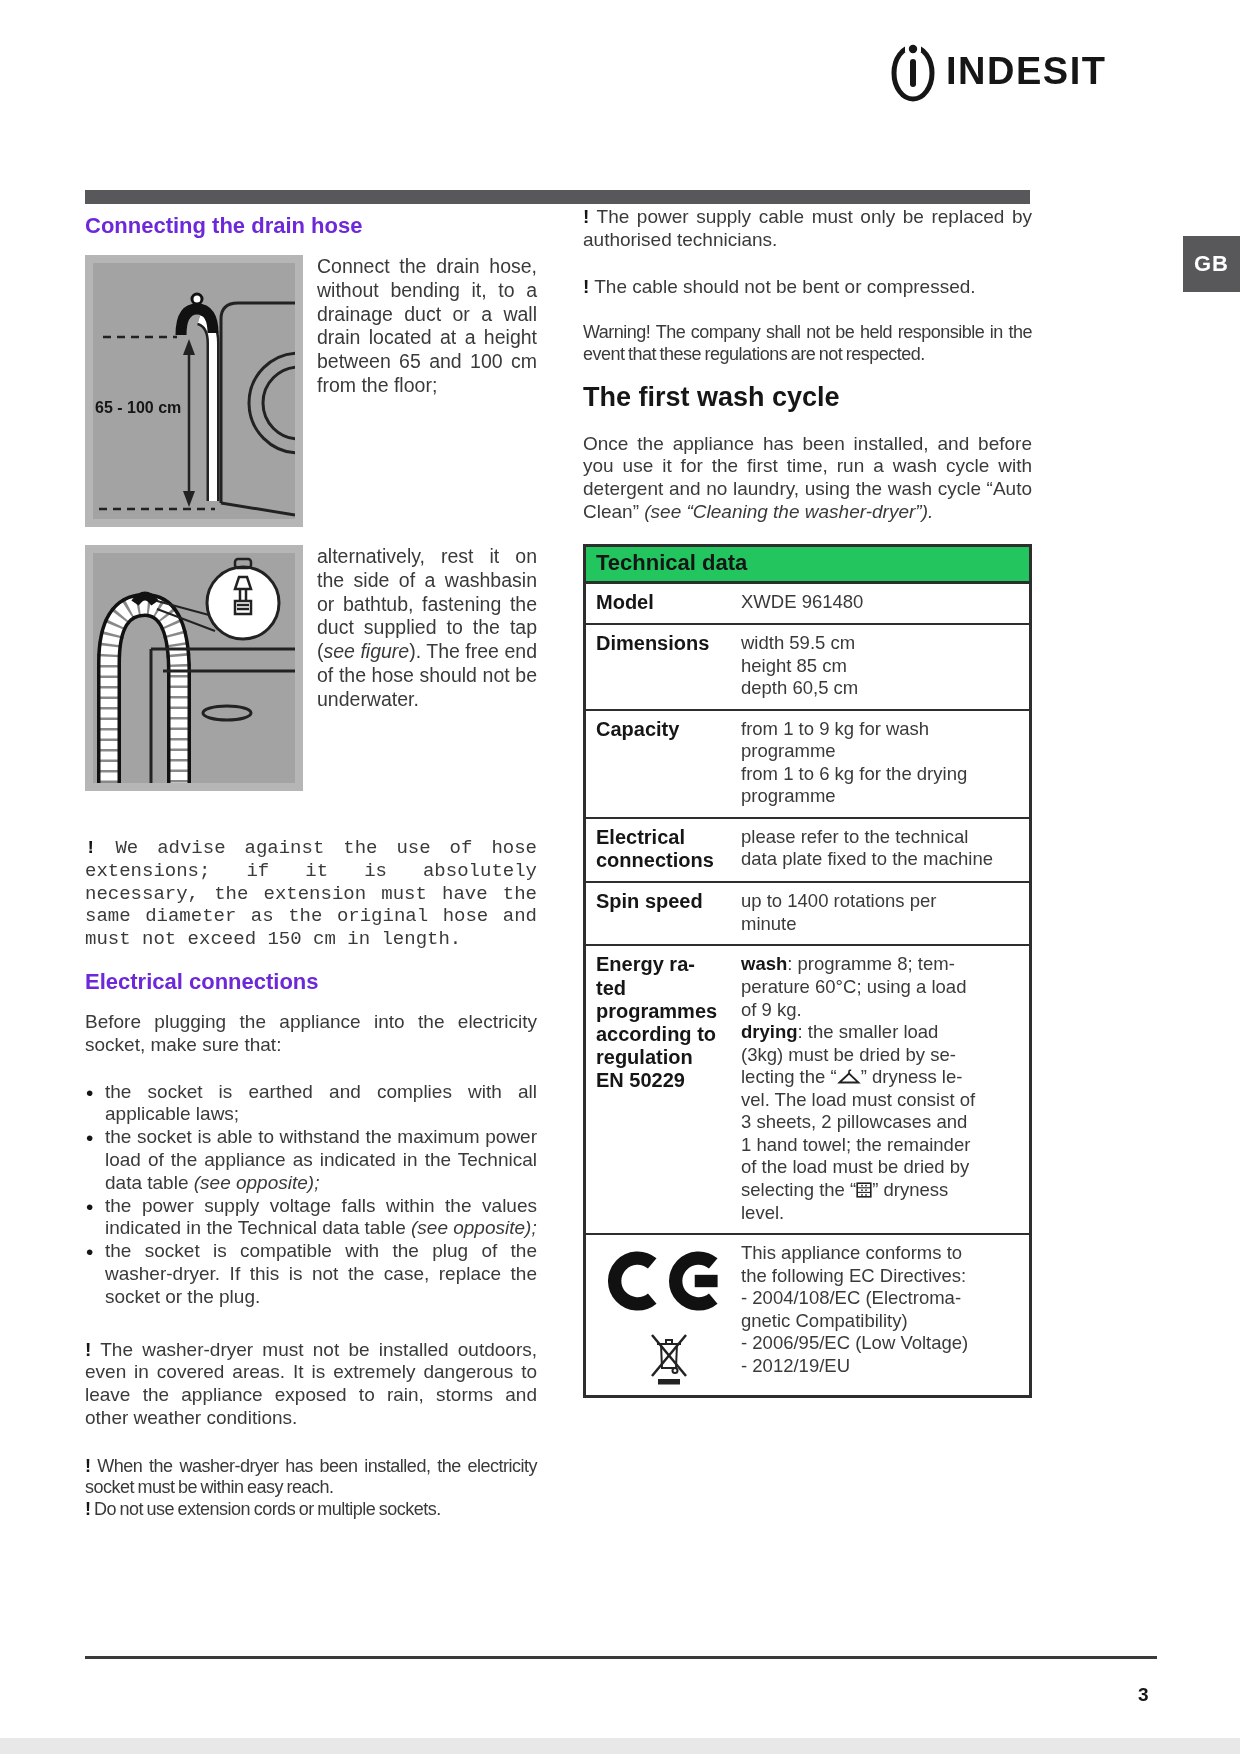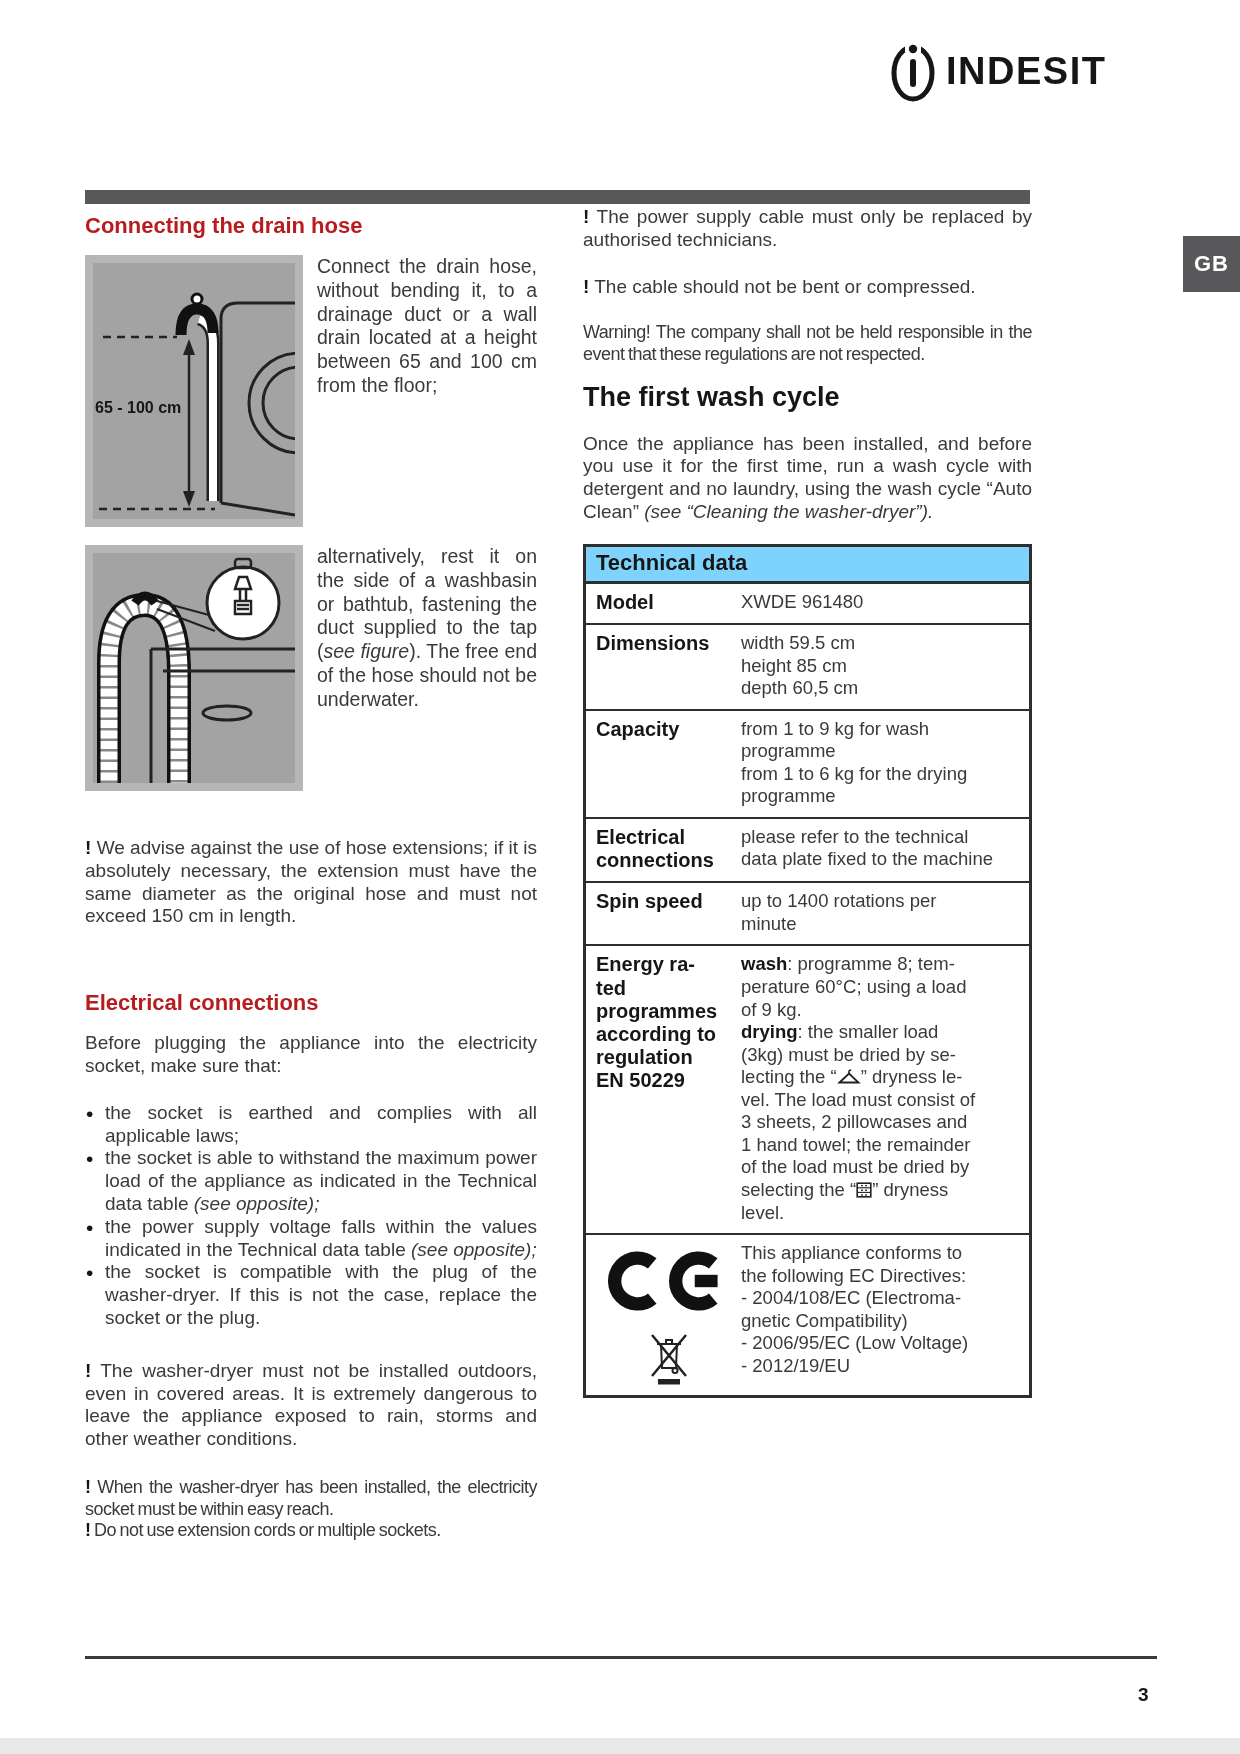--- a/index.html
+++ b/index.html
@@ -8,38 +8,38 @@
   
   .logo{position:absolute;left:888px;top:40px;display:flex;align-items:center;gap:8px;}
   .logo-text{font-size:38px;font-weight:bold;color:#161616;letter-spacing:1.5px;}
   .top-rule{position:absolute;left:85px;top:190px;width:945px;height:14px;background:#58585a;}
   .gb-tab{position:absolute;left:1183px;top:236px;width:57px;height:56px;background:#58585a;
           color:#fff;display:flex;align-items:center;justify-content:center;
           font-weight:bold;font-size:22px;letter-spacing:1px;}
   
   .col-left{position:absolute;left:85px;top:213px;width:452px;}
   .col-right{position:absolute;left:583px;top:206px;width:449px;}
-  h2{font-size:22px;font-weight:bold;color:#b91c1c;margin:0 0 16px 0;}
+  h2{font-size:22px;font-weight:bold;color:#6d28d9;margin:0 0 16px 0;}
   h1{font-size:27px;font-weight:bold;color:#161616;margin:6px 0 20px 0;}
   p{font-size:19px;line-height:1.2;text-align:justify;margin:0 0 24px 0;}
   .mark{font-weight:bold;color:#161616;}
   .cond{font-size:18px;letter-spacing:-0.5px;word-spacing:-1px;}
   
   .fig-row{display:flex;gap:14px;margin:0 0 18px 0;}
   .fig-row.second{margin-bottom:46px;}
   .figure{flex:0 0 auto;border:8px solid #b6b6b6;background:#a3a3a3;line-height:0;}
   .fig-text{width:220px;font-size:19.5px;line-height:1.22;text-align:justify;}
   
   ul.bullets{list-style:none;margin:0 0 30px 0;padding:0;font-size:19px;line-height:1.2;text-align:justify;}
   ul.bullets li{position:relative;padding-left:20px;}
   ul.bullets li::before{content:"\2022";position:absolute;left:1px;top:-1px;color:#161616;font-size:21px;}
   .tight{margin-bottom:0;}
   
   .tech-table{margin-top:20px;border:3px solid #2e2e2e;width:449px;box-sizing:border-box;background:#fff;}
-  .tt-title{background:#7dd3fc;border-bottom:3px solid #2e2e2e;font-weight:bold;font-size:22px;
+  .tt-title{background:#22c55e;border-bottom:3px solid #2e2e2e;font-weight:bold;font-size:22px;
             color:#161616;padding:3px 10px 5px 10px;}
   .tt-row{display:flex;border-bottom:2px solid #2e2e2e;padding:7px 6px 9px 10px;}
   .tt-row:last-child{border-bottom:none;}
   .tt-label{width:145px;flex:0 0 auto;font-weight:bold;font-size:20px;line-height:1.16;
             color:#161616;white-space:pre-line;}
   .tt-value{flex:1;font-size:18.5px;line-height:1.22;white-space:pre-line;color:#3a3a3a;}
   .tt-value b{color:#161616;}
   .ce-cell{width:145px;flex:0 0 auto;display:flex;flex-direction:column;align-items:center;
            gap:12px;padding-top:8px;}
   .inline-ic{vertical-align:-2px;}
@@ -117,21 +117,21 @@
             <line x1="153" y1="36" x2="153" y2="48"></line>
             <rect x="142" y="48" width="16" height="13"></rect>
             <line x1="144" y1="52" x2="156" y2="52"></line>
             <line x1="144" y1="56" x2="156" y2="56"></line>
           </g>
         </svg>
       </div>
       <div class="fig-text"><span>alternatively, rest it on the side of a washbasin or bathtub, fastening the duct supplied to the tap (</span><i>see figure</i><span>). The free end of the hose should not be underwater.</span></div>
     </div>
 
-    <p style="margin-bottom:62px;"><span class="mark">!</span> <span>We advise against the use of hose extensions; if it is absolutely necessary, the extension must have the same diameter as the original hose and must not exceed 150 cm in length.</span></p>
+    <p style="margin-bottom:18px;font-family:Liberation Mono, monospace;"><span class="mark">!</span> <span>We advise against the use of hose extensions; if it is absolutely necessary, the extension must have the same diameter as the original hose and must not exceed 150 cm in length.</span></p>
 
     <h2>Electrical connections</h2>
 
     <p><span>Before plugging the appliance into the electricity socket, make sure that:</span></p>
 
     <ul class="bullets">
       <li><span>the socket is earthed and complies with all applicable laws;</span></li>
       <li><span>the socket is able to withstand the maximum power load of the appliance as indicated in the Technical data table </span><i>(see opposite);</i></li>
       <li><span>the power supply voltage falls within the values indicated in the Technical data table </span><i>(see opposite);</i></li>
       <li><span>the socket is compatible with the plug of the washer-dryer. If this is not the case, replace the socket or the plug.</span></li>

